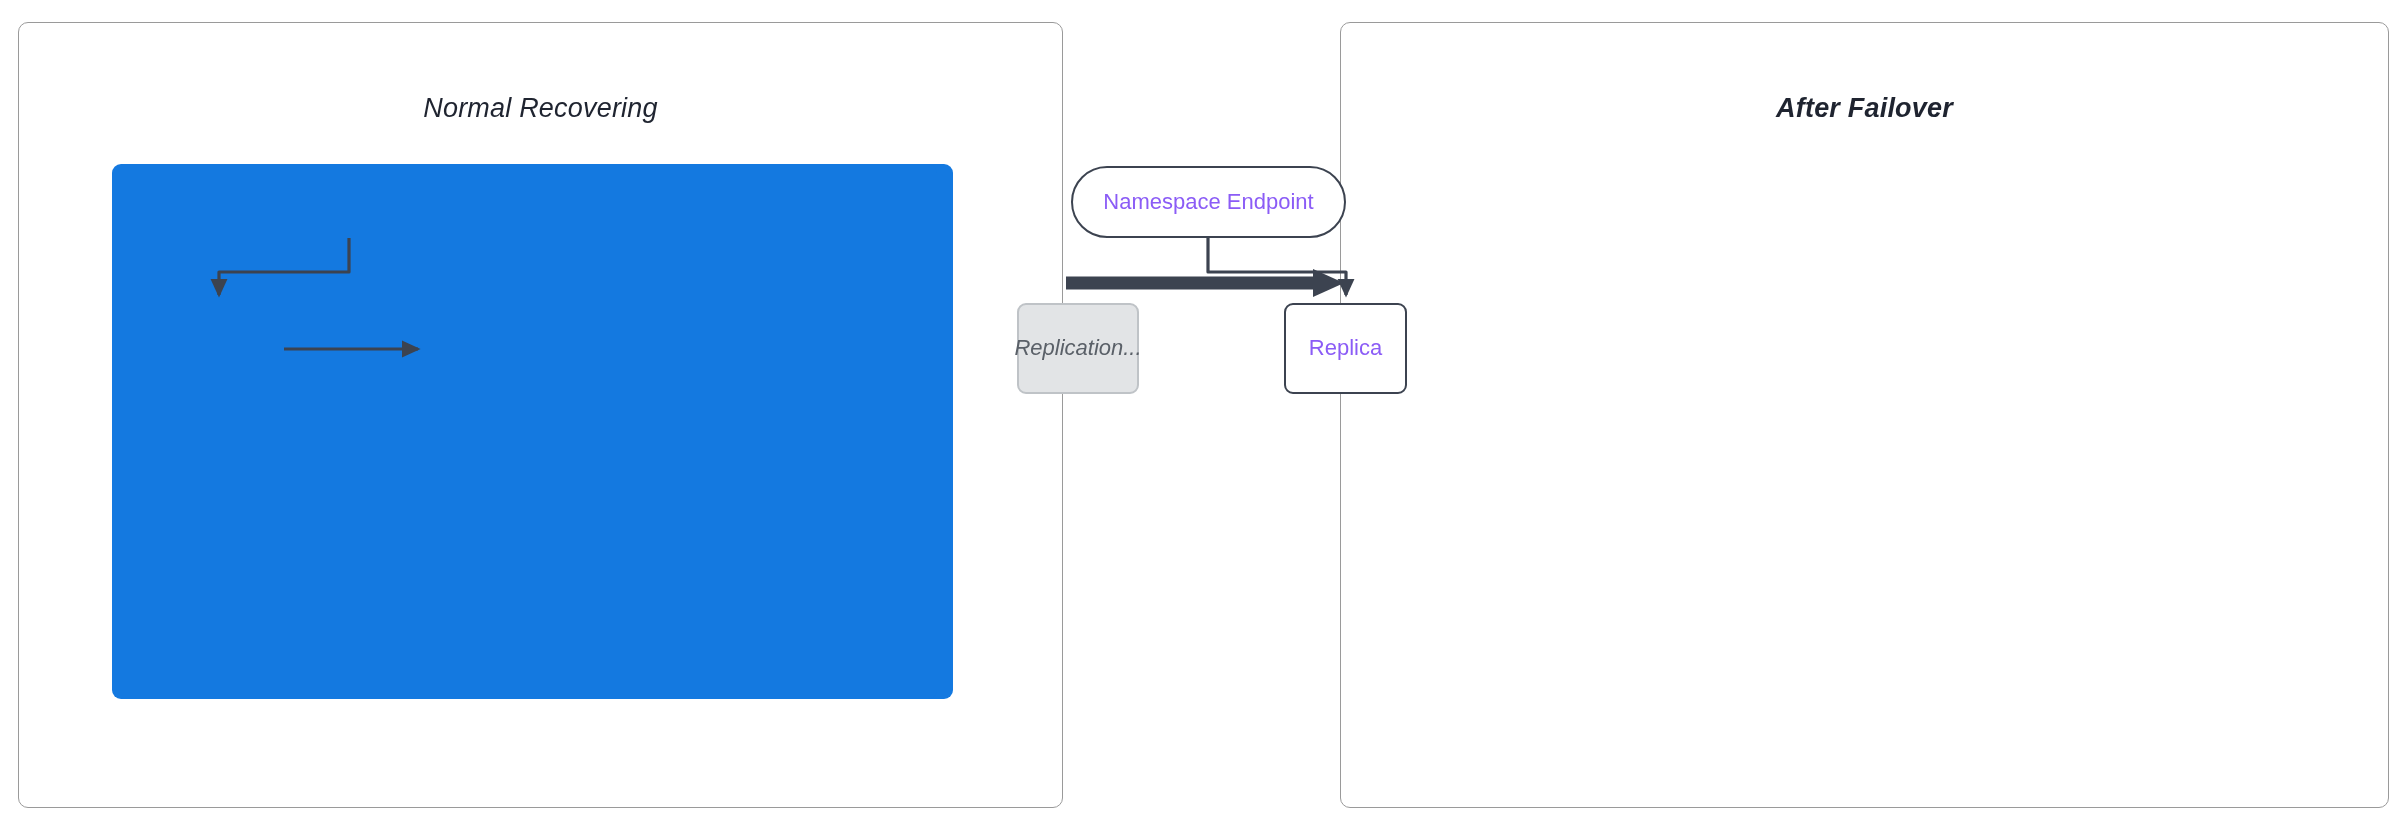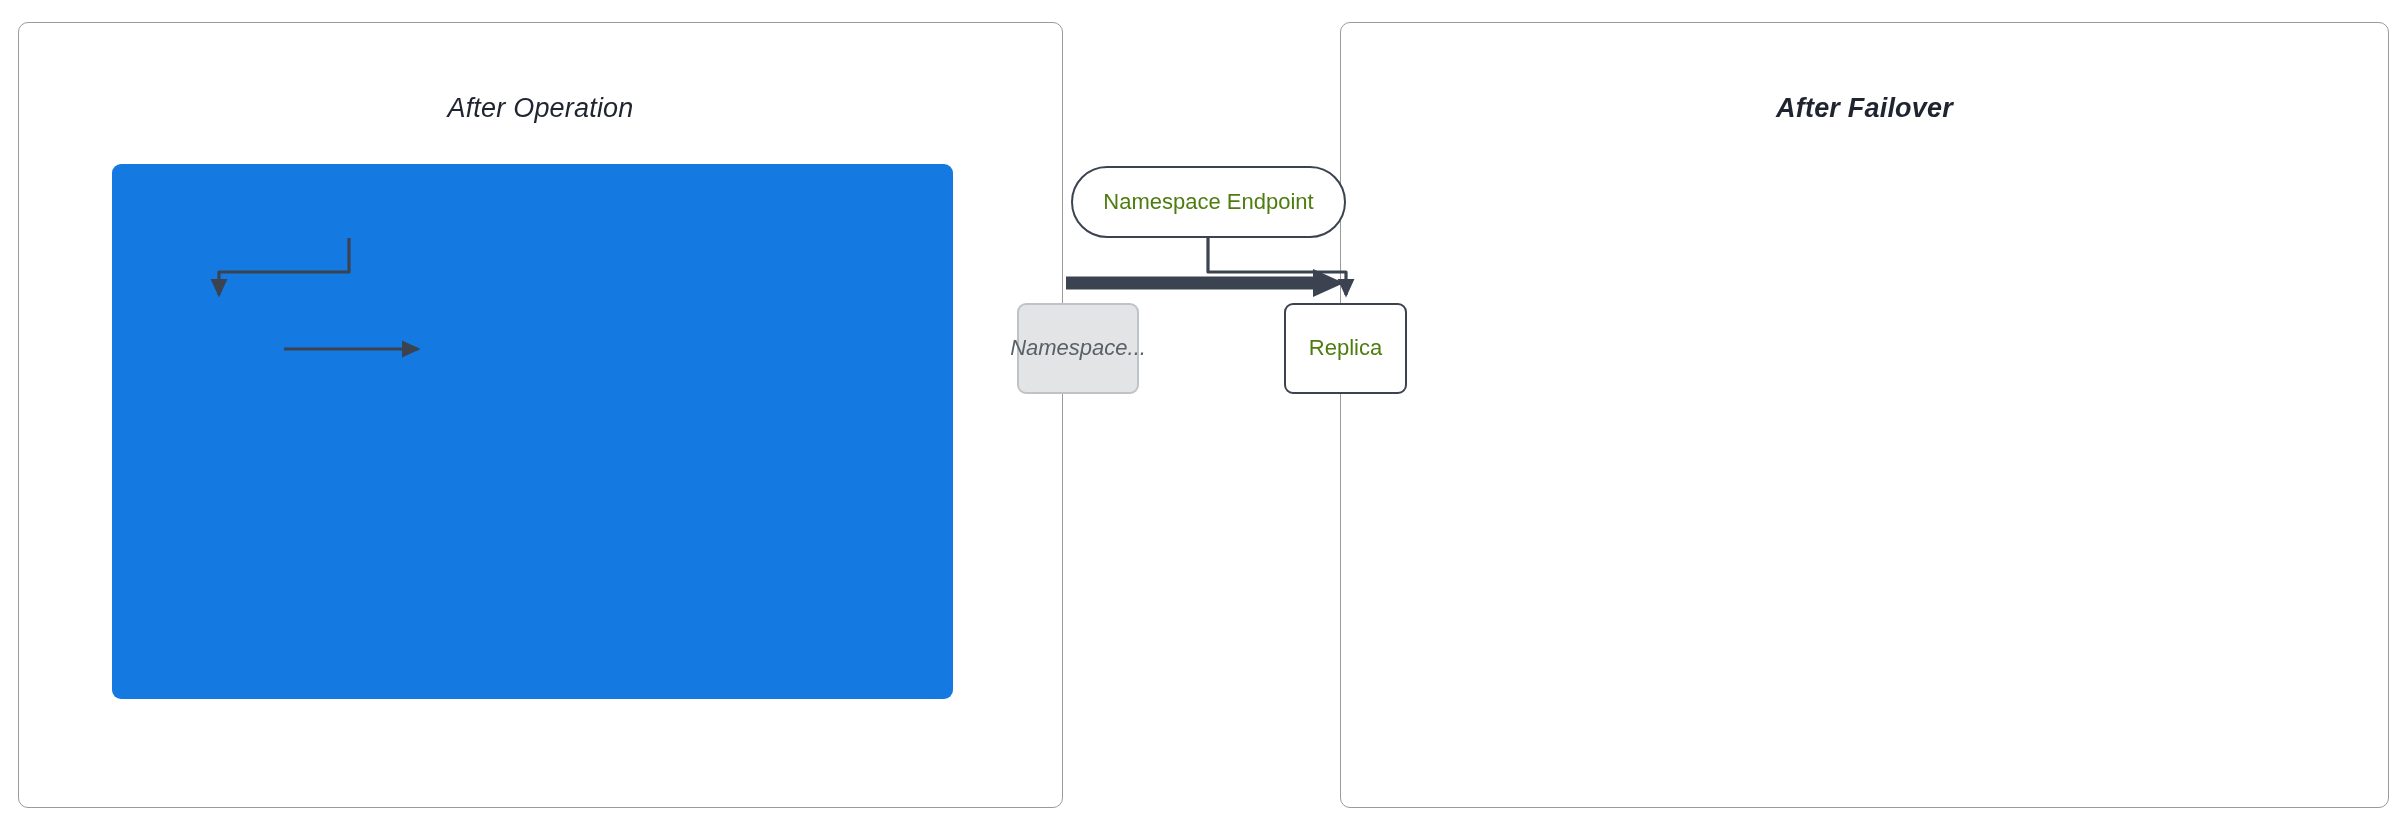--- a/index.html
+++ b/index.html
@@ -56,21 +56,21 @@
   
   .node {
     position: absolute;
     background: #ffffff;
     border: 2.4px solid #3c4350;
     box-sizing: border-box;
     display: flex;
     align-items: center;
     justify-content: center;
     text-align: center;
-    color: #4d7c0f;
+    color: #8b5cf6;
     font-size: 22px;
     line-height: 1.22;
   }
   .node.pill {
     border-radius: 999px;
   }
   .node.boxy {
     border-radius: 9px;
   }
   .node.recovering {
@@ -102,21 +102,21 @@
     font-size: 23px;
     white-space: nowrap;
   }
 </style>
 </head>
 <body>
 
 <div id="stage">
 
   <div class="panel" id="panel-left">
-    <div class="panel-title">After Operation</div>
+    <div class="panel-title">Normal Recovering</div>
   </div>
 
   <div class="blue-zone" id="blue-left"></div>
 
   <div class="node pill" style="left:212px; top:166px; width:275px; height:72px;">
     <span>Namespace Endpoint</span>
   </div>
 
   <div class="node boxy" style="left:155px; top:303px; width:127px; height:91px; flex-direction:column;">
     <span>Primary</span>
@@ -135,21 +135,21 @@
     <div class="panel-title">After Failover</div>
   </div>
 
   <div class="blue-zone" id="blue-right"></div>
 
   <div class="node pill" style="left:1071px; top:166px; width:275px; height:72px;">
     <span>Namespace Endpoint</span>
   </div>
 
   <div class="node boxy recovering" style="left:1017px; top:303px; width:122px; height:91px;">
-    <span>Namespace...</span>
+    <span>Replication...</span>
   </div>
 
   <div class="node boxy" style="left:1284px; top:303px; width:123px; height:91px;">
     <span>Replica</span>
   </div>
 
   <svg id="edges" viewBox="0 0 2407 828" xmlns="http://www.w3.org/2000/svg">
     <defs>
       <marker id="arrow-dark" viewBox="0 0 12 12" refX="9.5" refY="6" markerWidth="7" markerHeight="7" orient="auto-start-reverse">
         <path d="M 0 1 L 11 6 L 0 11 z" fill="#3c4350"></path>

